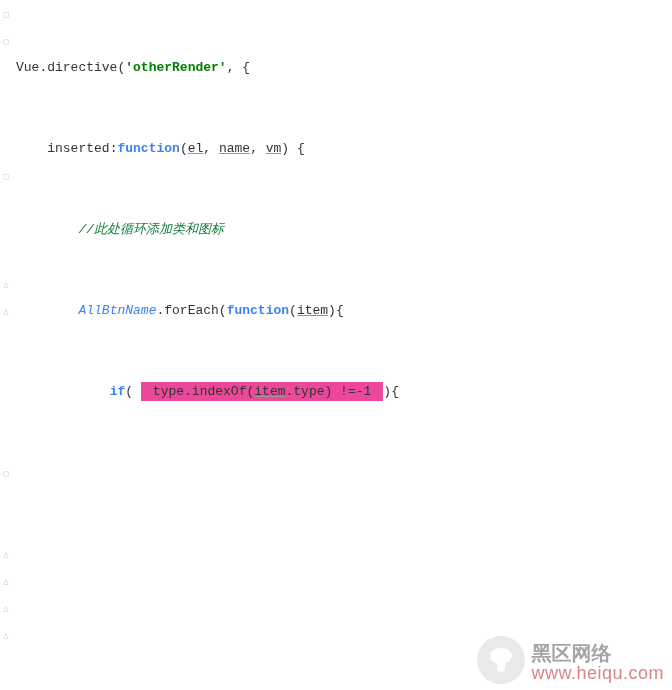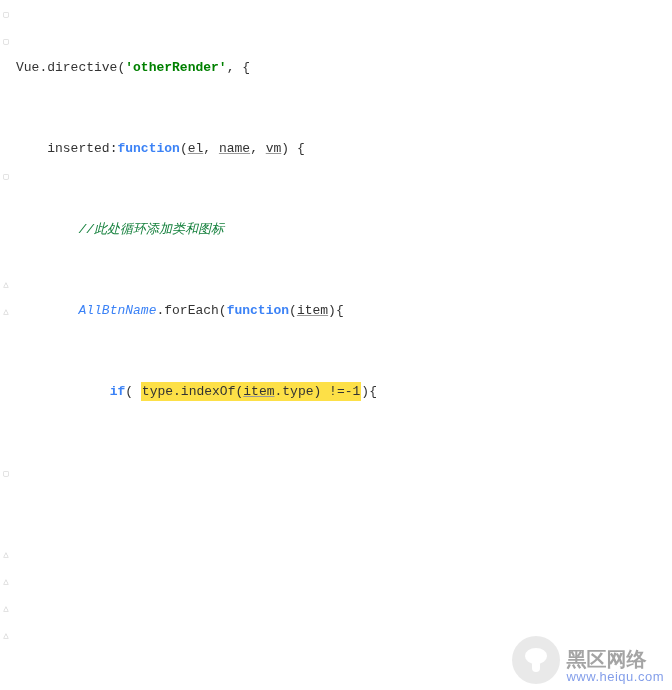--- a/index.html
+++ b/index.html
@@ -34,21 +34,21 @@
       white-space: pre;
     }
     .line {
       height: 27px;
     }
     .kw { color: #3b82f6; font-weight: bold; }
     .ident { color: #3b82f6; font-style: italic; }
     .ident-under { color: #333; text-decoration: underline; text-decoration-color: #999; }
     .str { color: #008000; font-weight: bold; }
     .comment { color: #15803d; font-style: italic; }
-    .highlight { background: #fde047; padding: 2px 1px; }
+    .highlight { background: #ec4899; padding: 2px 12px; }
     .plain { color: #333; }
     .watermark {
       position: fixed;
       right: 8px;
       bottom: 6px;
       display: flex;
       align-items: flex-end;
       opacity: 0.55;
       font-family: "Microsoft YaHei", sans-serif;
     }
@@ -70,22 +70,22 @@
       display: flex;
       flex-direction: column;
       line-height: 1.1;
     }
     .watermark-cn {
       font-size: 20px;
       font-weight: bold;
       color: #5a5a5a;
     }
     .watermark-url {
-      font-size: 13px;
-      color: #1d4ed8;
+      font-size: 18px;
+      color: #b91c1c;
       letter-spacing: 0.5px;
     }
   </style>
 </head>
 <body>
 
 <div class="editor">
   <div class="gutter">
     <div class="gutter-icon">▢</div>
     <div class="gutter-icon">▢</div>

